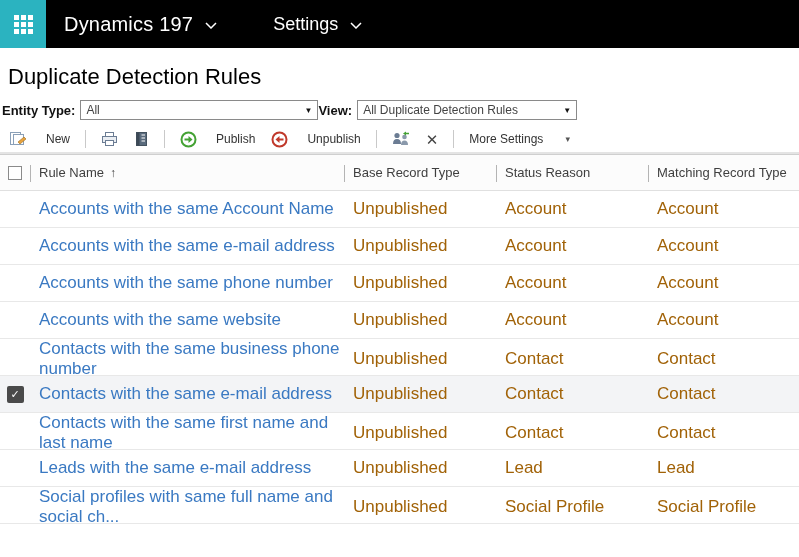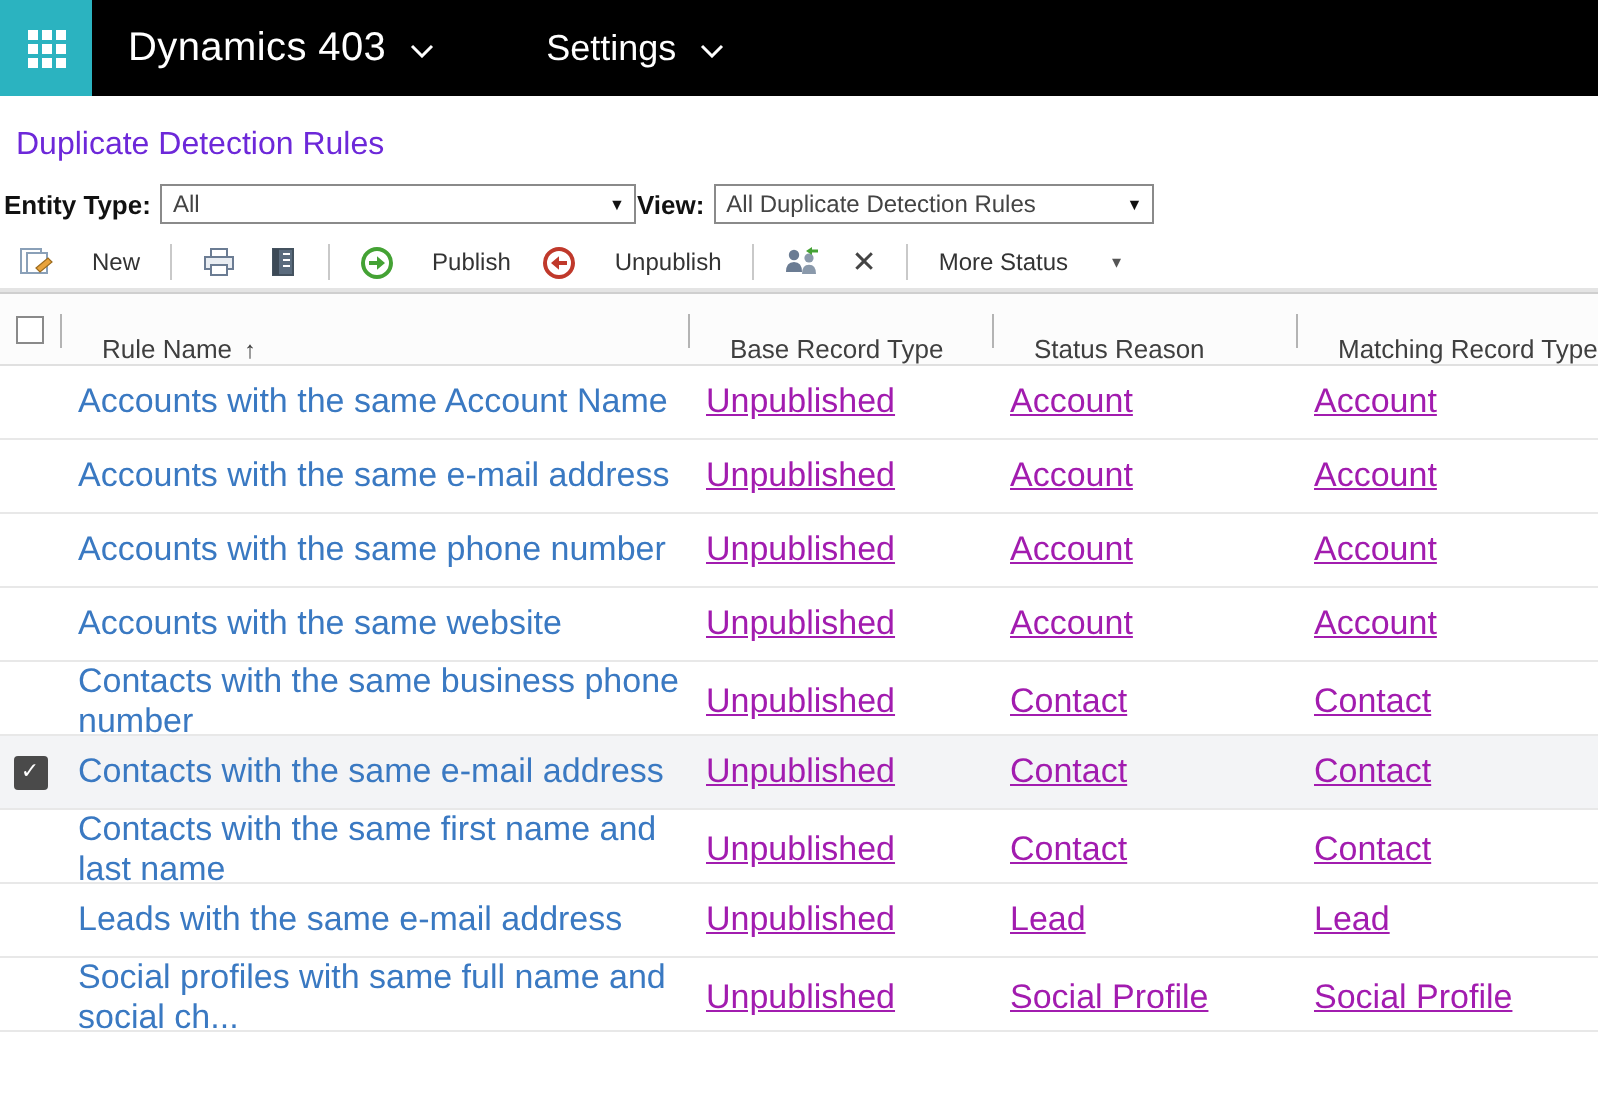--- a/index.html
+++ b/index.html
@@ -13,21 +13,21 @@
   .grid9 span { background:#fff; width:5px; height:5px; }
   .nav-item { display:flex; align-items:center; color:#fff; padding:0 14px; gap:12px; cursor:pointer; }
   .nav-brand-text { font-size:20px; font-weight:400; letter-spacing:.2px; padding-left:4px; }
   .nav-settings { margin-left:28px; }
   .nav-settings-text { font-size:18px; font-weight:400; }
   .chev { margin-top:2px; }
   .nav-active { margin-left:18px; width:130px; background:#747474; color:#c9c9c9;
                 display:flex; align-items:center; justify-content:center; font-size:13px; cursor:pointer; }
 
   
-  .page-title { color:#6d28d9; font-size:16px; font-weight:400; padding:16px 0 8px 8px; }
+  .page-title { color:#000000; font-size:22px; font-weight:400; padding:16px 0 8px 8px; }
 
   
   .filters { display:flex; align-items:center; padding:2px 0 6px 2px; height:28px; }
   .flabel { font-size:13px; font-weight:700; color:#111; }
   .select { border:1px solid #8a8a8a; background:#fff; height:20px; display:flex; align-items:center;
             justify-content:space-between; font-size:12px; color:#444; padding:0 5px; margin-left:5px; cursor:pointer; }
   .select .caret { font-size:8px; color:#111; margin-left:6px; }
   .sel-entity { width:238px; }
   .sel-view   { width:220px; }
   .view-label { }
@@ -36,31 +36,31 @@
   .toolbar { display:flex; align-items:center; height:28px; padding-left:4px;
              border-bottom:2px solid #e4e4e4; gap:6px; }
   .tbtn { display:flex; align-items:center; gap:19px; font-size:12px; color:#333; padding:2px 5px; cursor:pointer; }
   .tsep { width:1px; height:18px; background:#c9c9c9; margin:0 4px; }
   .xicon { font-size:15px; color:#444; line-height:1; }
   .more-caret { font-size:9px; color:#555; margin-left:3px; }
 
   
   .grid-header, .grid-row { display:grid; grid-template-columns:30px 314px 152px 152px 1fr; align-items:center; }
   .grid-header { height:37px; background:#fcfcfc; border-top:1px solid #cfcfcf; border-bottom:1px solid #e0e0e0; }
-  .hcell { position:relative; font-size:13px; color:#3f3f3f; padding-left:21px; height:100%; display:flex; align-items:flex-end; gap:6px; }
+  .hcell { position:relative; font-size:13px; color:#3f3f3f; padding-left:9px; height:100%; display:flex; align-items:center; gap:6px; }
   .hcell .vsep { position:absolute; left:0; top:10px; width:1px; height:17px; background:#b4b4b4; }
   .sort-arrow { font-size:12px; color:#3f3f3f; }
   .cbcell { display:flex; align-items:center; justify-content:center; height:100%; }
   .checkbox { width:14px; height:14px; border:1px solid #8a8a8a; background:#fff; display:inline-block; }
   .checkbox.checked { width:17px; height:17px; border:none; background:#4a4a4a; border-radius:2px;
                       color:#fff; font-size:11px; line-height:17px; text-align:center; }
   .grid-row { height:37px; border-bottom:1px solid #e8e8e8; background:#fff; cursor:pointer; }
   .grid-row.selected { background:#f3f4f6; }
   .cell { padding-left:9px; font-size:17px; }
-  .cell.txt { color:#a21caf;text-decoration:underline; }
+  .cell.txt { color:#a16207; }
   .rule-link { color:#3a79c2; cursor:pointer; }
   .grid-footer { height:32px; }
 </style>
 </head>
 <body>
 
 <header class="topnav">
   <div class="waffle">
     <span class="grid9">
       <span></span>
@@ -68,21 +68,21 @@
         <span></span>
         <span></span>
         <span></span>
         <span></span>
         <span></span>
         <span></span>
         <span></span>
     </span>
   </div>
   <div class="nav-item">
-    <span class="nav-brand-text">Dynamics 403</span>
+    <span class="nav-brand-text">Dynamics 197</span>
     <svg class="chev" width="12" height="7" viewBox="0 0 12 7">
         <polyline points="1,1 6,6 11,1" fill="none" stroke="#fff" stroke-width="1.5"></polyline>
       </svg>
   </div>
   <div class="nav-item nav-settings">
     <span class="nav-settings-text">Settings</span>
     <svg class="chev" width="12" height="7" viewBox="0 0 12 7">
         <polyline points="1,1 6,6 11,1" fill="none" stroke="#fff" stroke-width="1.5"></polyline>
       </svg>
   </div>
@@ -152,21 +152,21 @@
       <circle cx="12.5" cy="6" r="2.3" fill="#8a99ab"></circle>
       <path d="M9 14 q0-4.6 3.5-4.6 q3.5 0 3.5 4.6 Z" fill="#8a99ab"></path>
       <path d="M11 2.5 l3-2 v1.3 h3 v1.4 h-3 v1.3 Z" fill="#44a234"></path>
     </svg>
   </div>
   <div class="tbtn">
     <span class="xicon">✕</span>
   </div>
   <div class="tsep"></div>
   <div class="tbtn">
-    <span>More Status</span>
+    <span>More Settings</span>
     <span class="more-caret">▾</span>
   </div>
 </div>
 
 <div>
   <div class="grid-header">
     <div class="cbcell">
       <span class="checkbox"></span>
     </div>
     <div class="hcell">

